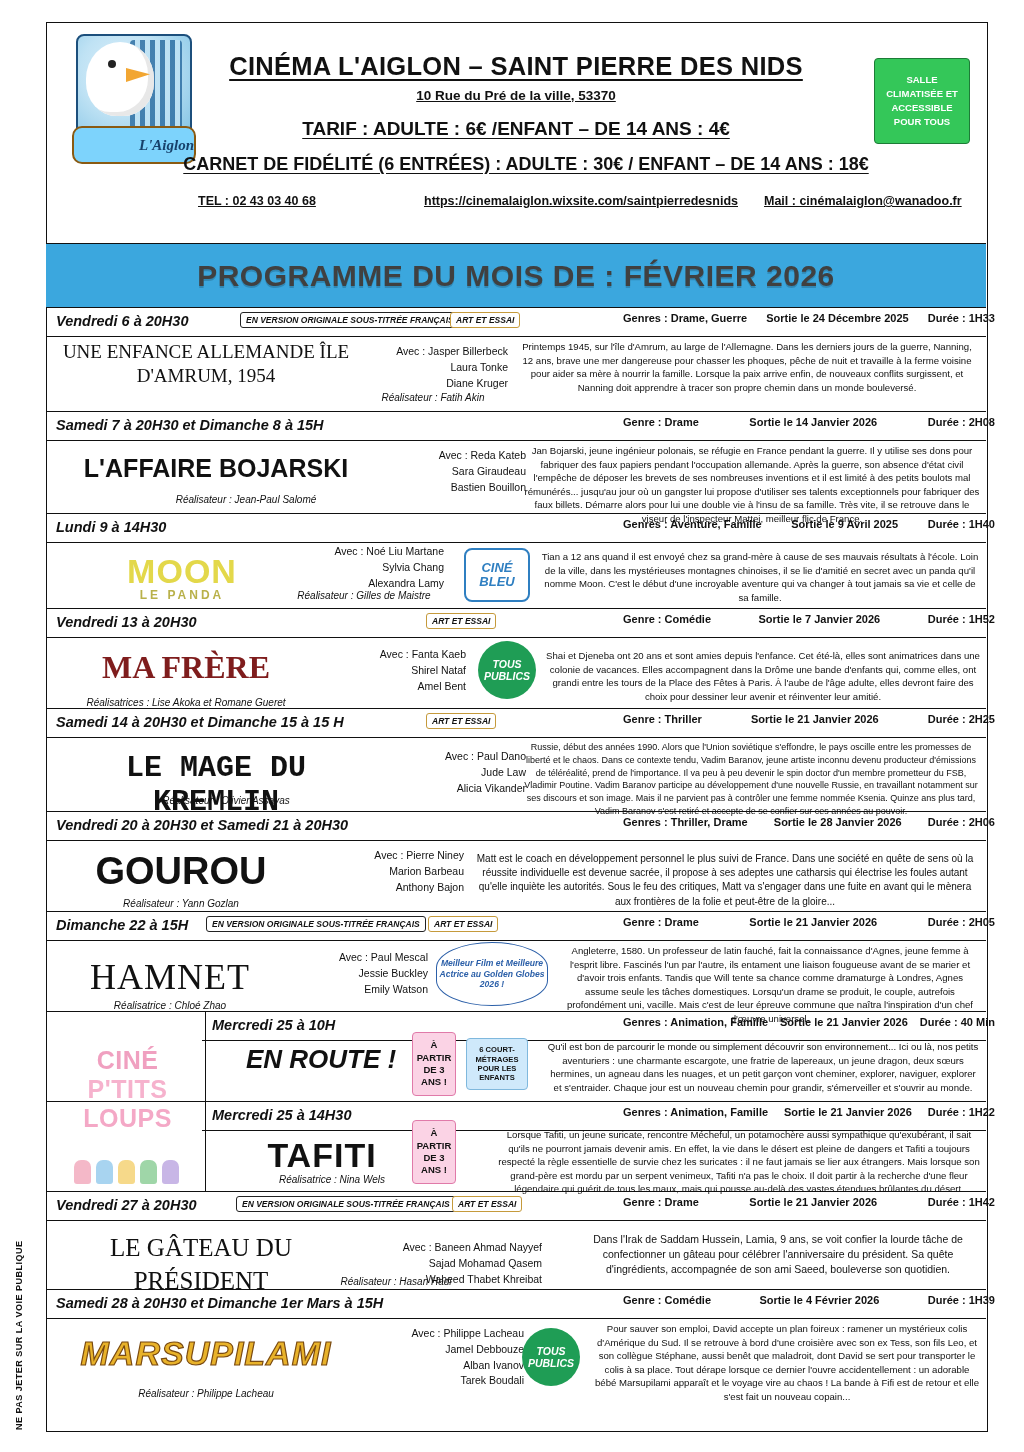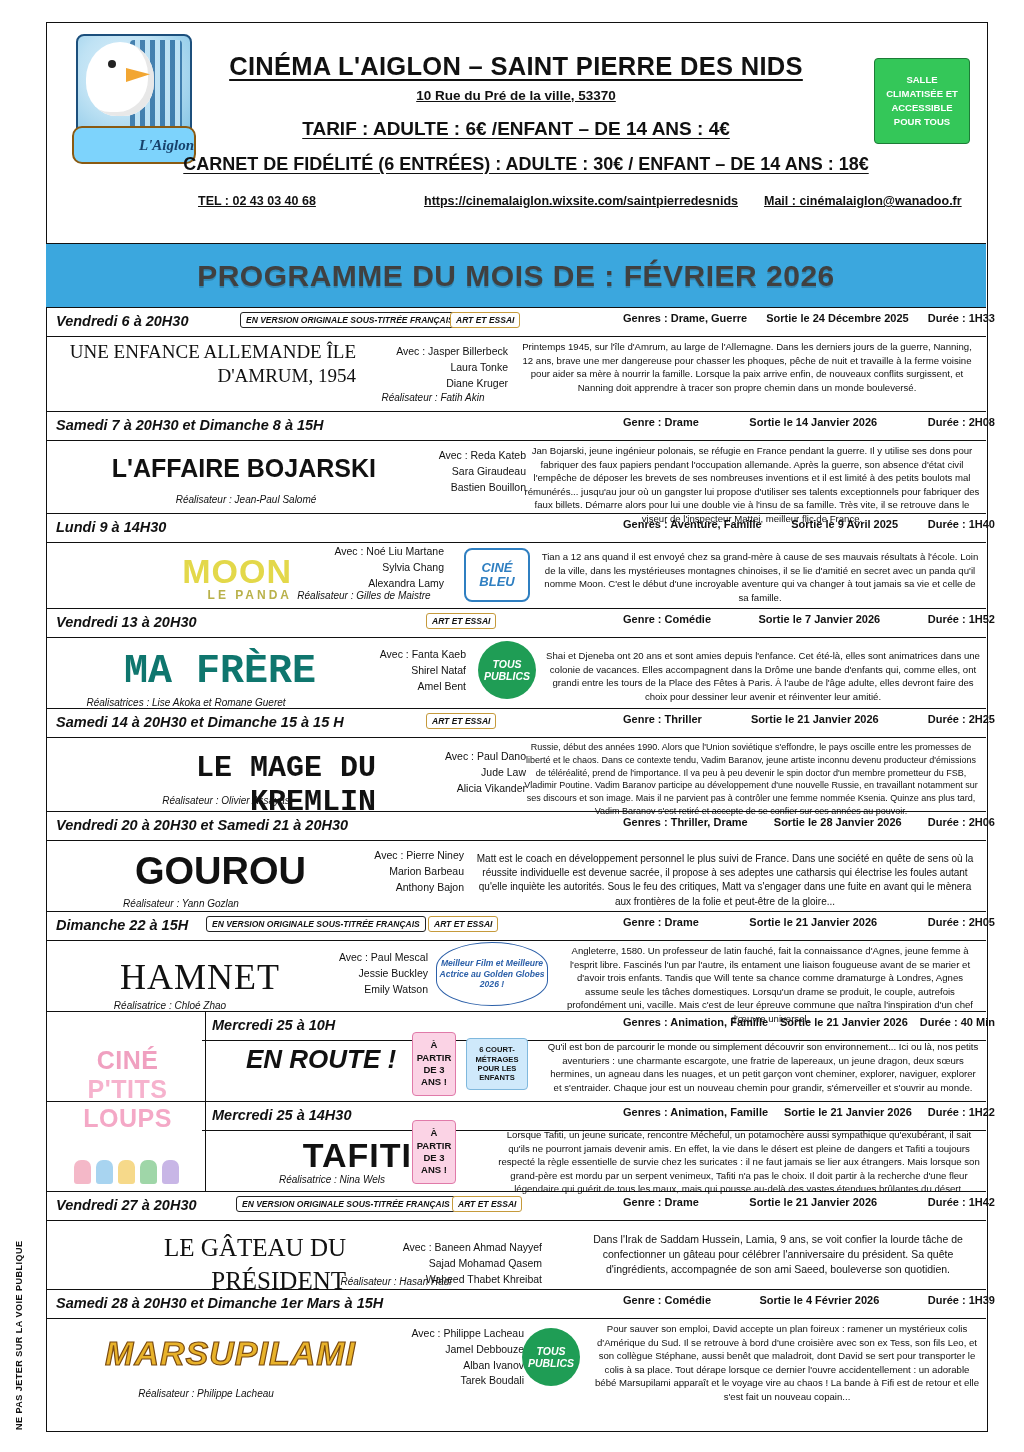--- a/index.html
+++ b/index.html
@@ -61,21 +61,21 @@
     font-family:"Liberation Sans",sans-serif;}
 
   .tag{position:absolute;top:4px;font-size:8.5px;font-weight:bold;font-style:italic;border:1px solid #b98b2b;
     border-radius:3px;padding:2px 5px;background:#fff;white-space:nowrap;}
   .tag.vo{border-color:#222;background:#fff;color:#111;}
   .tag.ae{border-color:#c59a3b;color:#111;}
 
   .meta{position:absolute;top:4px;left:577px;width:372px;display:flex;justify-content:space-between;font-size:11px;font-weight:bold;}
   .meta div{white-space:nowrap;}
 
-  .film-title{position:absolute;text-align:right;font-weight:bold;}
+  .film-title{position:absolute;text-align:center;font-weight:bold;}
   .cast{position:absolute;font-size:10.5px;line-height:1.5;text-align:right;}
   .dir{position:absolute;font-size:10px;font-style:italic;}
 
   .syn{position:absolute;font-size:9.6px;line-height:1.42;text-align:center;color:#111;}
   .cine-bleu{width:62px;height:50px;border-radius:8px;background:#fff;border:2px solid #2f7fc1;color:#2f7fc1;
     display:flex;align-items:center;justify-content:center;font-size:13px;font-weight:bold;text-align:center;line-height:1.1;
     position:absolute;font-style:italic;}
   .tous-publics{width:58px;height:58px;background:#1f9d55;position:absolute;border-radius:50%;color:#fff;
     display:flex;align-items:center;justify-content:center;font-size:10.5px;font-weight:bold;text-align:center;
     font-style:italic;line-height:1.15;}
@@ -93,21 +93,21 @@
   .loups .l1,.loups .l2,.loups .l3{font-weight:bold;font-size:25px;color:#f0a0c0;text-align:center;
     font-family:"Liberation Sans",sans-serif;letter-spacing:.5px;}
   .loups .l2{color:#f6b2cd;}
   .loups .l3{color:#f4a8c6;}
   .loups .kids{position:absolute;left:24px;bottom:8px;width:110px;height:30px;display:flex;gap:5px;align-items:flex-end;}
   .loups .kid{width:17px;height:24px;border-radius:7px 7px 3px 3px;}
 
   
   .moon{font-family:"Liberation Sans",sans-serif;font-weight:bold;font-size:34px;color:#e3d84a;letter-spacing:1px;}
   .moon-sub{font-size:12px;color:#b9b14a;letter-spacing:3px;font-weight:bold;}
-  .mafrere{font-size:40px;font-weight:bold;color:#0f766e;letter-spacing:0;font-family:Liberation Mono, monospace;}
+  .mafrere{font-size:32px;font-weight:bold;color:#7f1d1d;letter-spacing:0;font-family:Liberation Serif, serif;}
   .mage{font-size:30px;font-weight:bold;font-family:Liberation Mono, monospace;}
   .marsu{font-size:34px;font-weight:bold;color:#e8b22a;-webkit-text-stroke:1.2px #7a4a10;letter-spacing:1px;
     font-style:italic;font-family:"Liberation Sans",sans-serif;}
   .hamnet{font-family:"Liberation Serif",serif;font-size:36px;font-weight:normal;letter-spacing:1px;}
   .gourou{font-size:38px;font-weight:bold;letter-spacing:0;font-family:"Liberation Sans",sans-serif;}
   .enroute{font-size:26px;font-weight:bold;font-style:italic;line-height:1.05;text-align:left;}
   .tafiti{font-size:34px;font-weight:bold;letter-spacing:1px;}
   .serif-title{font-family:"Liberation Serif",serif;font-weight:normal;}
 </style>
 </head>

